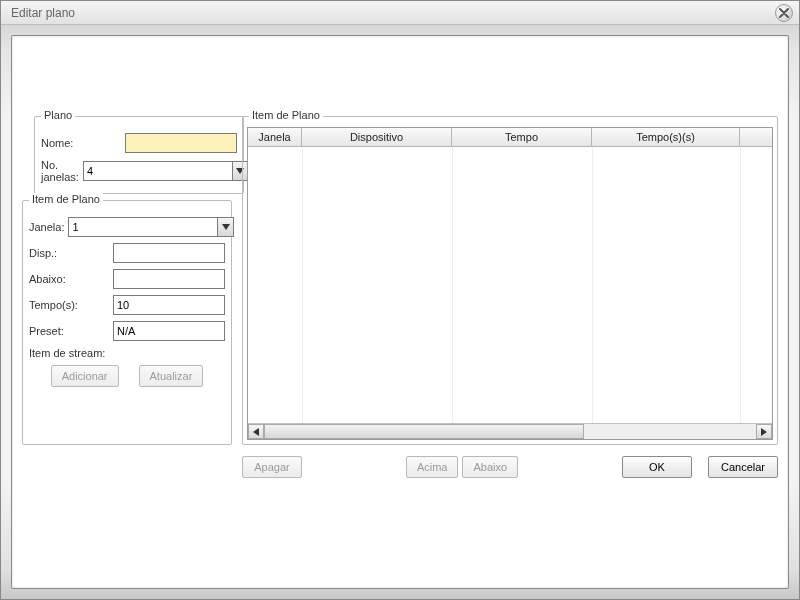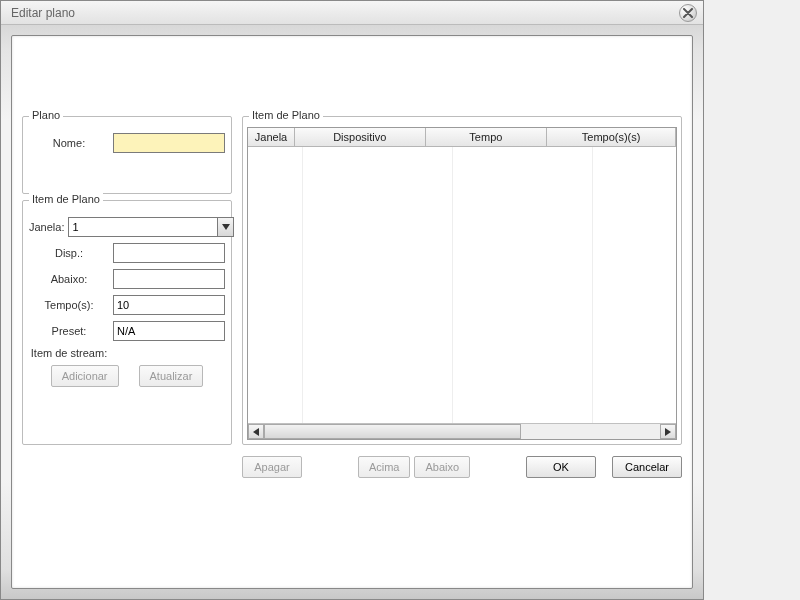--- a/index.html
+++ b/index.html
@@ -4,21 +4,21 @@
 <style>
   * { box-sizing: border-box; margin: 0; padding: 0; }
   html, body { width: 800px; height: 600px; overflow: hidden; }
   body {
     font-family: Tahoma, Arial, sans-serif;
     font-size: 11px;
     background: #f0f0f0;
     color: #333;
   }
   .window {
-    width: 704px; height: 600px;
+    width: 800px; height: 600px;
     background: linear-gradient(#e8e8e8,#d8d8d8 4%,#e4e4e4 8%,#f3f3f3 20%,#f3f3f3 80%,#e0e0e0 95%,#c8c8c8);
     border: 1px solid #888;
     position: relative;
   }
   .titlebar {
     height: 24px;
     display: flex;
     align-items: center;
     padding: 0 6px 0 10px;
     color: #666;
@@ -56,29 +56,29 @@
   }
   .fieldset .legend {
     position: absolute;
     top: -8px; left: 6px;
     background: #fff;
     padding: 0 3px;
     color: #333;
     font-size: 11px;
   }
   
-  #fs-plano { left: 0; top: 0; width: 210px; height: 78px; }
+  #fs-plano { left: 12px; top: 0; width: 210px; height: 78px; }
   #fs-item  { left: 0; top: 84px; width: 210px; height: 245px; }
   .row {
     display: flex; align-items: center;
     margin: 6px 0;
   }
   .row label {
     width: 84px;
-    text-align: center;
+    text-align: left;
     padding-right: 4px;
     color: #333;
   }
   .row .control { flex: 1; }
   input.text, select.select, .combo {
     width: 100%;
     height: 20px;
     font: inherit;
     border: 1px solid #7a7a7a;
     background: #fff;
@@ -197,20 +197,33 @@
   </div>
 
   <div class="inner-frame">
     <div class="content">
 
       <div id="fs-plano" class="fieldset">
         <div class="legend">Plano</div>
         <div class="row">
           <label>Nome:</label>
           <div class="control"><input class="text highlight" value="" style=""></div>
+        </div>
+        <div class="row">
+          <label>No. janelas:</label>
+          <div class="control">
+            <div class="combo">
+              <input value="4" style="">
+              <div class="arrow">
+                  <svg viewBox="0 0 8 6">
+                    <path d="M0 0 L8 0 L4 6 Z" fill="#333"></path>
+                  </svg>
+                </div>
+            </div>
+          </div>
         </div>
       </div>
 
       <div id="fs-item" class="fieldset">
         <div class="legend">Item de Plano</div>
         <div class="row">
           <label>Janela:</label>
           <div class="control">
             <div class="combo">
               <input value="1" style="">

